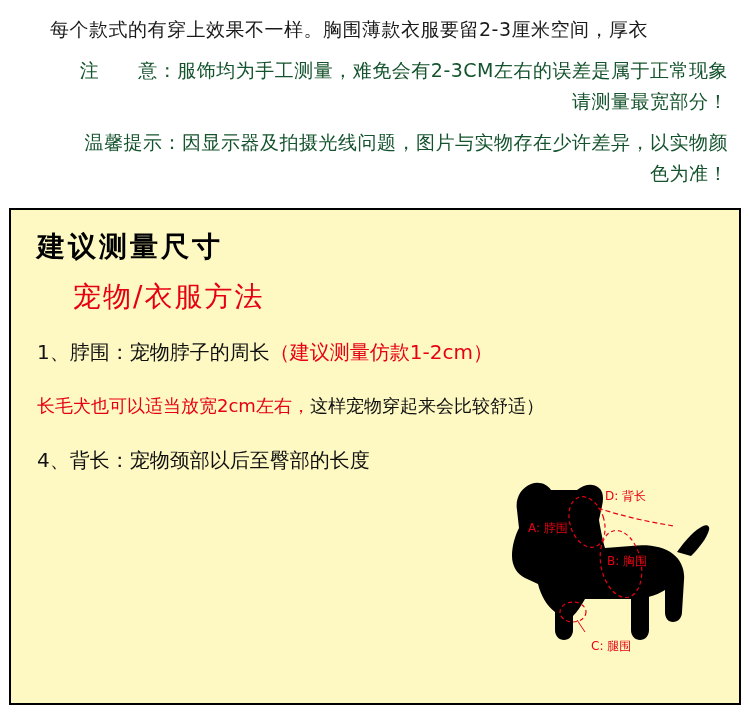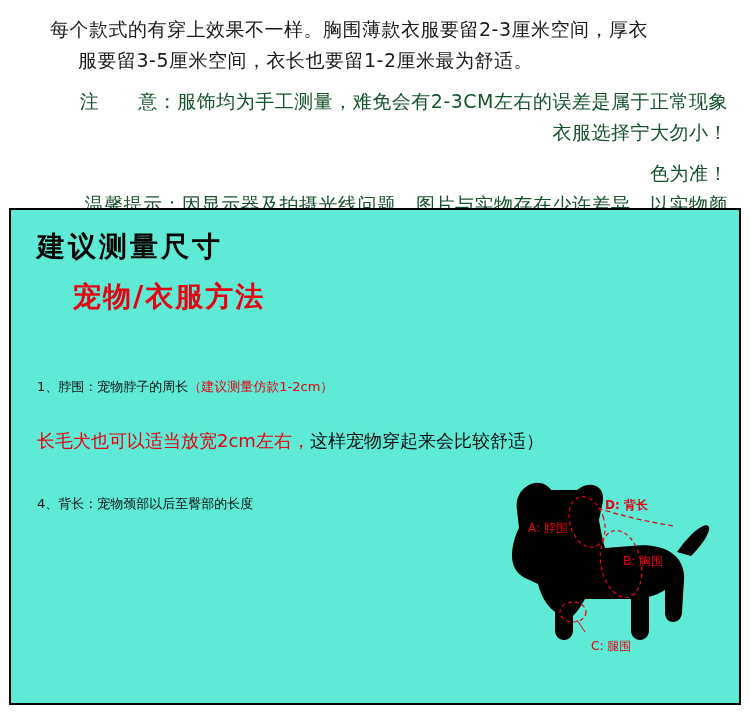--- a/index.html
+++ b/index.html
@@ -41,54 +41,53 @@
 
   
   .measure-box {
     position: absolute;
     left: 9px;
     top: 208px;
     width: 732px;
     height: 497px;
     border: 2px solid #000;
     box-sizing: border-box;
-    background: #5eead4;
+    background: #fef9c3;
   }
 
   .title-cn {
     position: absolute;
     left: 26px;
     top: 18px;
     font-size: 28px;
     font-weight: bold;
     letter-spacing: 3px;
     color: #000;
   }
   .subtitle-cn {
     position: absolute;
     left: 62px;
     top: 68px;
     font-size: 28px;
-    font-weight: bold;
+    font-weight: normal;
     letter-spacing: 2px;
     color: #e60012;
   }
 
   .items {
     position: absolute;
     left: 26px;
     top: 128px;
     width: 520px;
   }
   .item-line {
-    font-size: 13px;
+    font-size: 20px;
     line-height: 28px;
     margin-bottom: 26px;
     white-space: nowrap;
-    margin-top: 35px;
   }
   .item-line .black { color: #111; }
   .item-line .red { color: #e60012; }
 
   .sub-red {
     font-size: 18px;
     line-height: 28px;
     color: #e60012;
     margin-bottom: 26px;
     white-space: nowrap;
@@ -106,38 +105,37 @@
   .dog-svg { display: block; }
 
   .lbl {
     position: absolute;
     font-size: 12px;
     color: #e60012;
     white-space: nowrap;
     font-family: "DejaVu Sans", "Liberation Sans", sans-serif;
   }
   .lbl-a { left: 47px; top: 60px; }
-  .lbl-d { left: 124px; top: 37px; font-weight: bold; }
-  .lbl-b { left: 126px; top: 93px; margin-left: 16px; }
+  .lbl-d { left: 124px; top: 28px; }
+  .lbl-b { left: 126px; top: 93px; }
   .lbl-c { left: 110px; top: 170px; margin-top: 8px; }
 </style>
 </head>
 <body>
 
 <div class="page">
 
   <div class="top-notes">
     <div class="note-line note-black indent-1">每个款式的有穿上效果不一样。胸围薄款衣服要留2-3厘米空间，厚衣</div>
-    <div class="note-line note-black indent-2">服要留3-5厘米空间，衣长也要留1-2厘米最为舒适。</div>
     <div class="spacer-note"></div>
     <div class="note-line note-red indent-1">注　　意：服饰均为手工测量，难免会有2-3CM左右的误差是属于正常现象</div>
-    <div class="note-line note-red indent-2">衣服选择宁大勿小！</div>
+    <div class="note-line note-red indent-2">请测量最宽部分！</div>
     <div class="spacer-note"></div>
+    <div class="note-line note-red indent-1">温馨提示：因显示器及拍摄光线问题，图片与实物存在少许差异，以实物颜</div>
     <div class="note-line note-red indent-2">色为准！</div>
-    <div class="note-line note-red indent-1">温馨提示：因显示器及拍摄光线问题，图片与实物存在少许差异，以实物颜</div>
   </div>
 
   <div class="measure-box">
 
     <div class="title-cn">建议测量尺寸</div>
     <div class="subtitle-cn">宠物/衣服方法</div>
 
     <div class="items">
       <div class="item-line">
         <span class="black">1、脖围：宠物脖子的周长</span><span class="red">（建议测量仿款1-2cm）</span>

